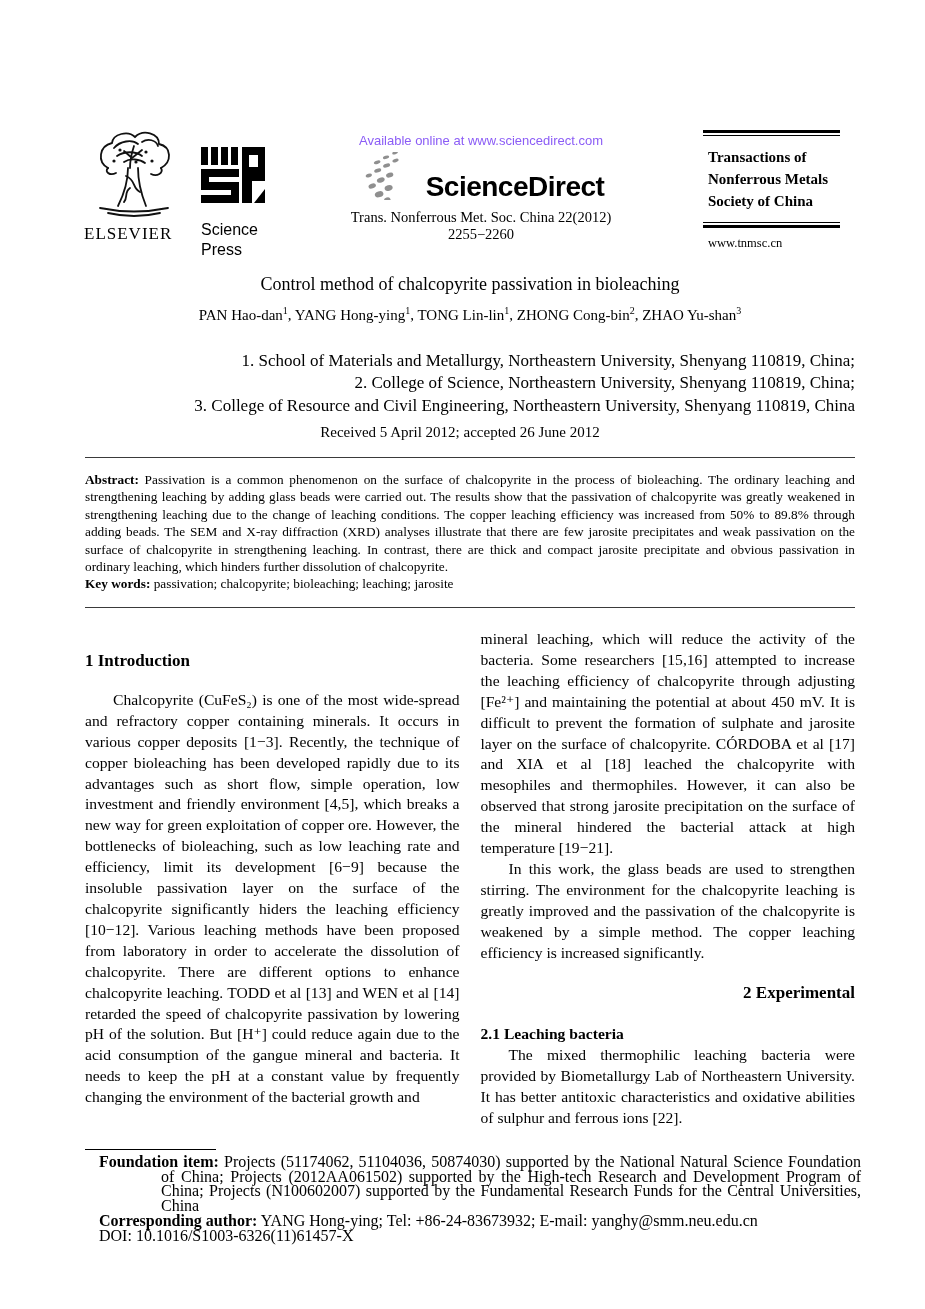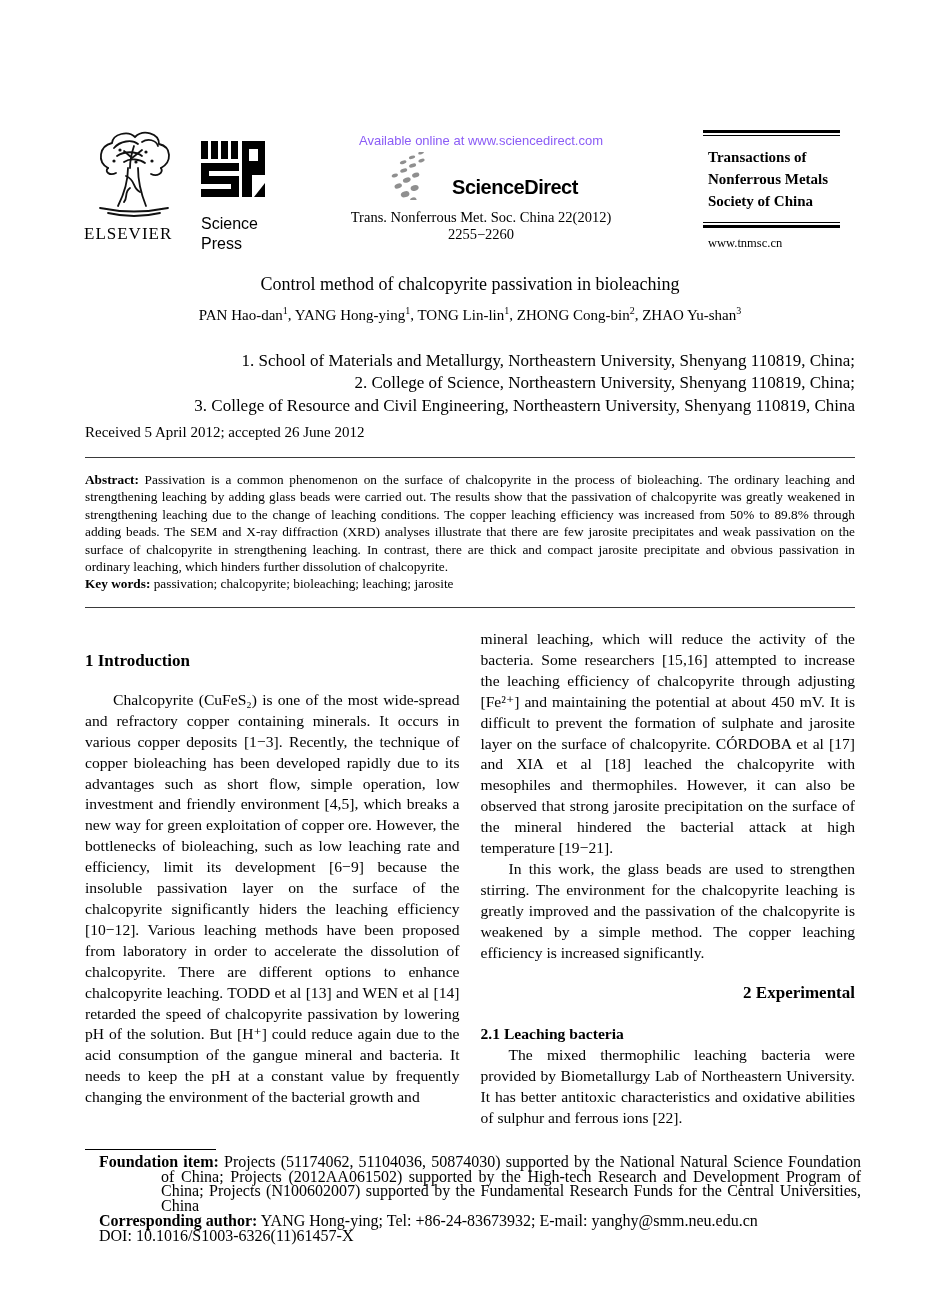--- a/index.html
+++ b/index.html
@@ -11,44 +11,44 @@
     font-family: "Liberation Serif", "DejaVu Serif", serif;
     color: #000;
     overflow: hidden;
   }
   .abs { position: absolute; }
 
   
   .elsevier { left: 84px; top: 128px; width: 112px; text-align: left; }
   .elsevier .label { font-size: 17px; letter-spacing: 1px; margin-top: 2px; }
 
-  .sp { left: 199px; top: 141px; width: 80px; }
+  .sp { left: 199px; top: 147px; width: 80px; }
   .sp .label { font-family: "Liberation Sans", "DejaVu Sans", sans-serif; font-size: 16px; line-height: 20px; margin-top: 5px; margin-left: 2px; }
 
   .sd-block { left: 318px; top: 133px; width: 326px; text-align: center; }
   .sd-avail { font-family: "Liberation Sans", "DejaVu Sans", sans-serif; font-size: 13px; color: #8b5cf6; }
   .sd-logo-row { display: flex; align-items: flex-end; justify-content: center; margin-top: 2px; height: 52px; }
   .sd-dots { margin-right: 4px; margin-bottom: 2px; }
-  .sd-name { font-family: "Liberation Sans", "DejaVu Sans", sans-serif; font-size: 20px; font-weight: 600; letter-spacing: -0.5px; color: #000; line-height: 30px; }
+  .sd-name { font-family: "Liberation Sans", "DejaVu Sans", sans-serif; font-size: 28px; font-weight: 600; letter-spacing: -0.5px; color: #000; line-height: 30px; }
   .sd-cite { font-size: 14.5px; margin-top: 7px; }
 
   .jbox { left: 703px; top: 130px; width: 137px; }
   .rule-thick { height: 3px; background: #000; }
   .rule-thin  { height: 1px; background: #000; margin-top: 2px; }
   .rule-thin-b { height: 1px; background: #000; }
   .rule-thick-b { height: 3px; background: #000; margin-top: 2px; }
   .jname { font-weight: bold; font-size: 15px; line-height: 22px; margin: 10px 0 10px 5px; }
   .jurl { font-size: 12.5px; margin: 8px 0 0 5px; }
 
   
   .title { left: 85px; top: 274px; width: 770px; text-align: center; font-size: 18px; }
   .authors { left: 85px; top: 305px; width: 770px; text-align: center; font-size: 15px; }
   .authors sup { font-size: 10px; }
   .affils { left: 85px; top: 350px; width: 770px; text-align: right; font-size: 17px; line-height: 22.4px; }
-  .received { left: 85px; top: 424px; width: 770px; font-size: 15px; }
+  .received { left: 75px; top: 424px; width: 770px; text-align: center; font-size: 15px; }
 
   .hrule1 { left: 85px; top: 457px; width: 770px; height: 1px; background: #3a3a3a; }
   .hrule2 { left: 85px; top: 607px; width: 770px; height: 1px; background: #3a3a3a; }
 
   
   .abstract { left: 85px; top: 471px; width: 770px; font-size: 13.3px; line-height: 17.4px; text-align: justify; }
   .abstract .bold { font-weight: bold; }
   .kw { text-align: left; }
 
   

